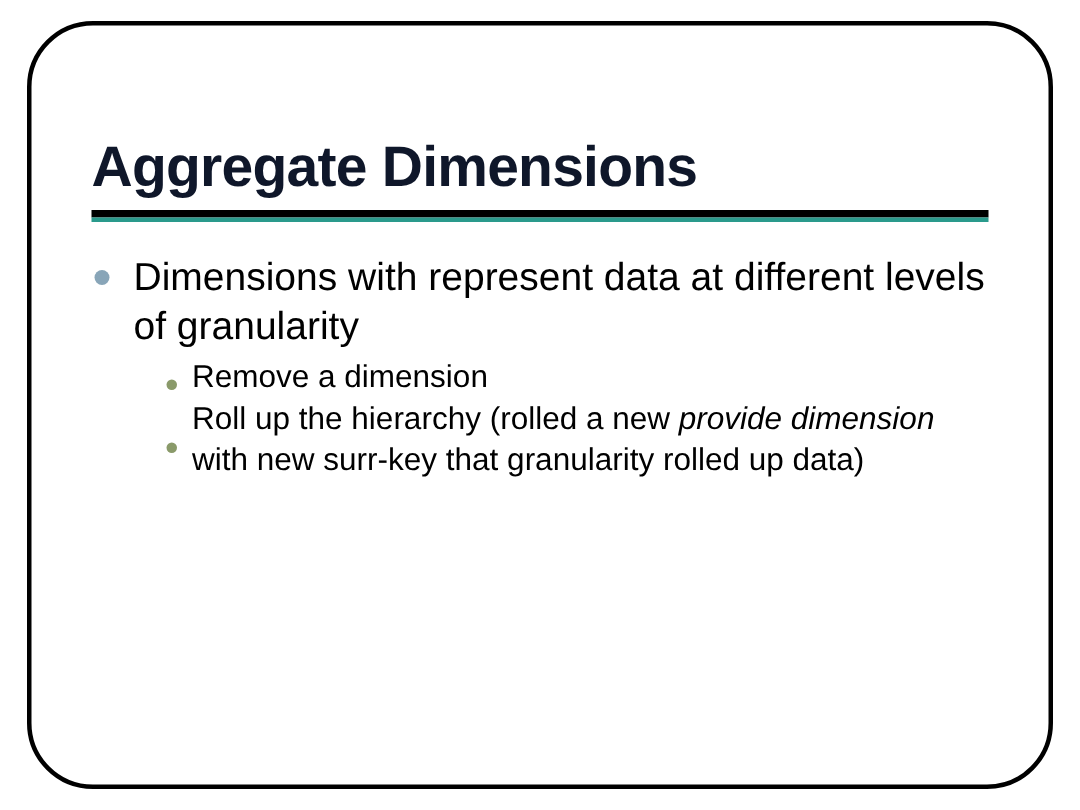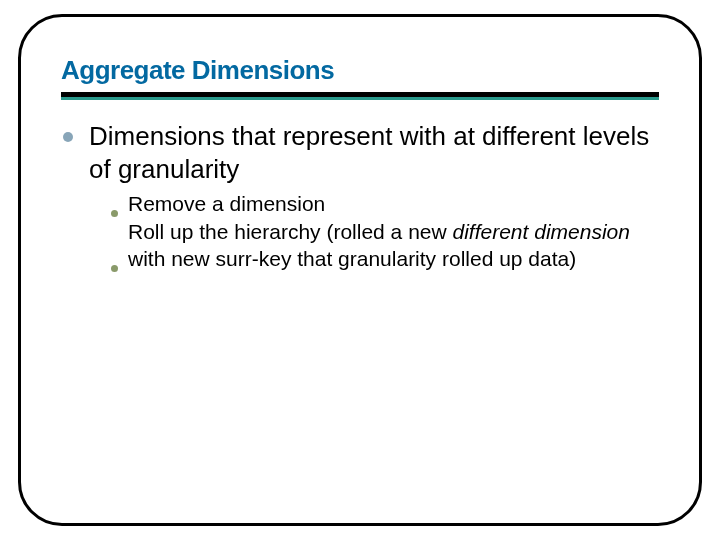--- a/index.html
+++ b/index.html
@@ -16,25 +16,26 @@
     top: 14px;
     left: 18px;
     right: 18px;
     bottom: 14px;
     border: 3px solid #000;
     border-radius: 44px;
     padding: 38px 40px 30px 40px;
   }
   .title {
     font-family: Verdana, Arial, sans-serif;
-    font-size: 26px;
+    font-size: 38px;
     font-weight: bold;
-    color: #0369a1;
+    color: #0f172a;
     letter-spacing: -0.5px;
     margin-bottom: 6px;
+    margin-top: 36px;
   }
   .title-underline {
     margin-top: 2px;
     margin-bottom: 20px;
   }
   .title-underline .dark {
     height: 5px;
     background: #000;
   }
   .title-underline .teal {
@@ -62,21 +63,21 @@
     font-size: 26px;
     color: #000;
     line-height: 1.25;
   }
   .sub-list {
     margin-left: 48px;
     margin-top: 4px;
   }
   .sub-row {
     display: flex;
-    align-items: flex-end;
+    align-items: center;
     margin-bottom: 2px;
   }
   .l2-bullet {
     width: 7px;
     height: 7px;
     border-radius: 50%;
     background: #8a9a6a;
     margin-top: 9px;
     margin-right: 10px;
     flex: 0 0 auto;
@@ -96,30 +97,30 @@
   <div class="title">Aggregate Dimensions</div>
 
   <div class="title-underline">
     <div class="dark"></div>
     <div class="teal"></div>
   </div>
 
   <div class="content">
     <div class="bullet-row">
       <div class="l1-bullet"></div>
-      <div class="l1-text">Dimensions that represent with at different levels of granularity</div>
+      <div class="l1-text">Dimensions with represent data at different levels of granularity</div>
     </div>
 
     <div class="sub-list">
       <div class="sub-row">
         <div class="l2-bullet"></div>
         <div class="l2-text">Remove a dimension</div>
       </div>
       <div class="sub-row">
         <div class="l2-bullet"></div>
         <div class="l2-text">
-          <span>Roll up the hierarchy (rolled a new </span><span class="italic">different dimension</span><span> with new surr-key that granularity rolled up data)</span>
+          <span>Roll up the hierarchy (rolled a new </span><span class="italic">provide dimension</span><span> with new surr-key that granularity rolled up data)</span>
         </div>
       </div>
     </div>
   </div>
 
 </div>
 
 </body></html>

